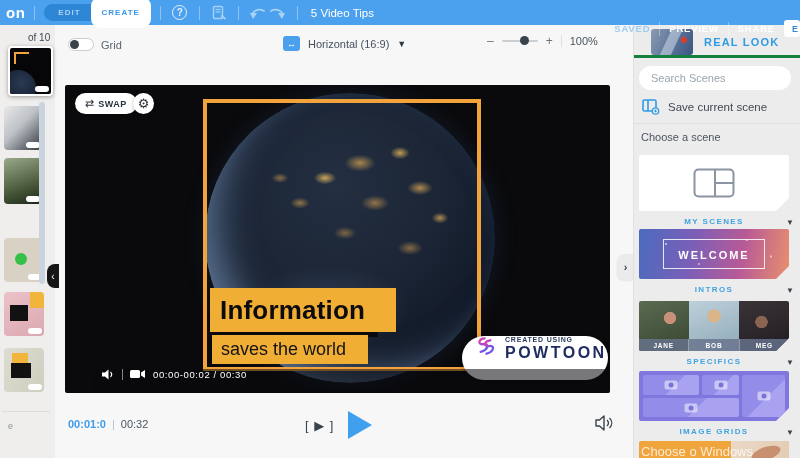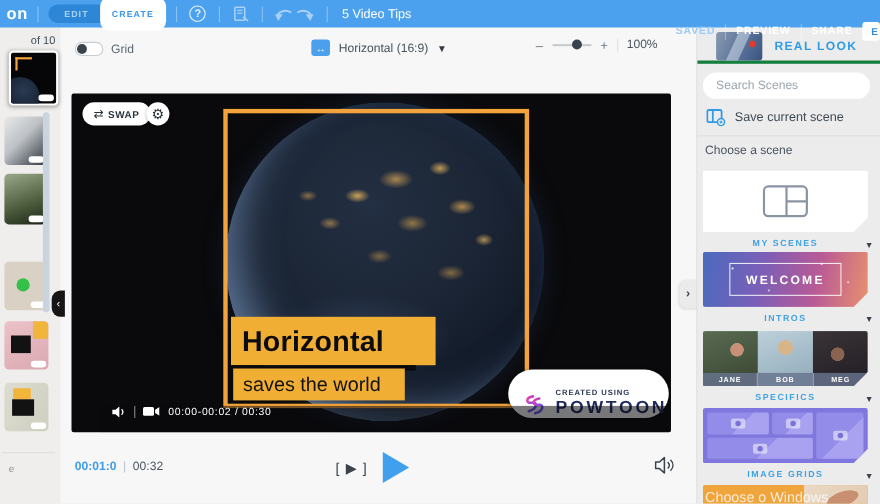--- a/index.html
+++ b/index.html
@@ -84,21 +84,21 @@
   .selbox { position:absolute; left:138px; top:14px; width:278px; height:272px; border:4px solid #F2A33C; }
   .headline-box { position:absolute; left:145px; top:203px; width:186px; height:44px; background:#F0AE35; display:flex; align-items:center; padding-left:10px; }
   .headline-box span { font-size:26px; font-weight:800; color:#0C0C0E; letter-spacing:.2px; }
   .headline-strip { position:absolute; left:145px; top:247px; width:168px; height:5px; background:#0A0A0C; }
   .subline-box { position:absolute; left:147px; top:250px; width:156px; height:29px; background:#F0AE35; display:flex; align-items:center; padding-left:9px; }
   .subline-box span { font-size:18px; color:#121214; }
   .swap-btn { position:absolute; left:10px; top:8px; height:21px; background:#fff; border-radius:11px; display:flex; align-items:center; padding:0 10px; box-shadow:0 1px 3px rgba(0,0,0,.3); }
   .swap-btn .arrows { font-size:11px; color:#2A333C; margin-right:4px; }
   .swap-btn .txt { font-size:9px; font-weight:bold; color:#2A333C; letter-spacing:.5px; }
   .gear-btn { position:absolute; left:68px; top:8px; width:21px; height:21px; background:#fff; border-radius:50%; display:flex; align-items:center; justify-content:center; font-size:13px; color:#2A333C; box-shadow:0 1px 3px rgba(0,0,0,.3); }
-  .pt-badge { position:absolute; left:397px; top:251px; width:146px; height:44px; background:#fff; border-radius:22px; display:flex; align-items:flex-end; padding-left:11px; box-shadow:0 1px 5px rgba(0,0,0,.35); }
+  .pt-badge { position:absolute; left:397px; top:251px; width:146px; height:44px; background:#fff; border-radius:22px; display:flex; align-items:flex-start; padding-left:11px; box-shadow:0 1px 5px rgba(0,0,0,.35); }
   .pt-texts { margin-left:7px; display:flex; flex-direction:column; }
   .pt-small { font-size:7px; color:#2B3A5A; letter-spacing:.8px; font-weight:bold; }
   .pt-brand { font-size:16px; font-weight:800; color:#1E2B5E; letter-spacing:2.5px; margin-top:1px; }
   .vctrl { position:absolute; left:12px; bottom:0; width:100%; height:24px; display:flex; align-items:flex-start; background:rgba(10,10,12,.55);margin-left:14px; }
   .vctrl-sep { width:1px; height:11px; background:rgba(255,255,255,.5); margin:0 7px; }
   .vtime { color:#fff; font-size:9.5px; letter-spacing:.6px; margin-left:8px; }
 
   
   .playbar { position:absolute; left:55px; top:393px; width:578px; height:65px; }
   .pb-times { position:absolute; left:13px; top:25px; display:flex; align-items:center; }
@@ -272,21 +272,21 @@
       <span class="zoom-sign">+</span>
       <span class="zoom-vsep"></span>
       <span class="zoom-pct">100%</span>
     </div>
   </div>
 
   <div class="player">
     <div class="earth"></div>
     <div class="selbox"></div>
     <div class="headline-box">
-      <span>Horizontal</span>
+      <span>Information</span>
     </div>
     <div class="headline-strip"></div>
     <div class="subline-box">
       <span>saves the world</span>
     </div>
     <div class="swap-btn">
       <span class="arrows">⇄</span>
       <span class="txt">SWAP</span>
     </div>
     <div class="gear-btn">

